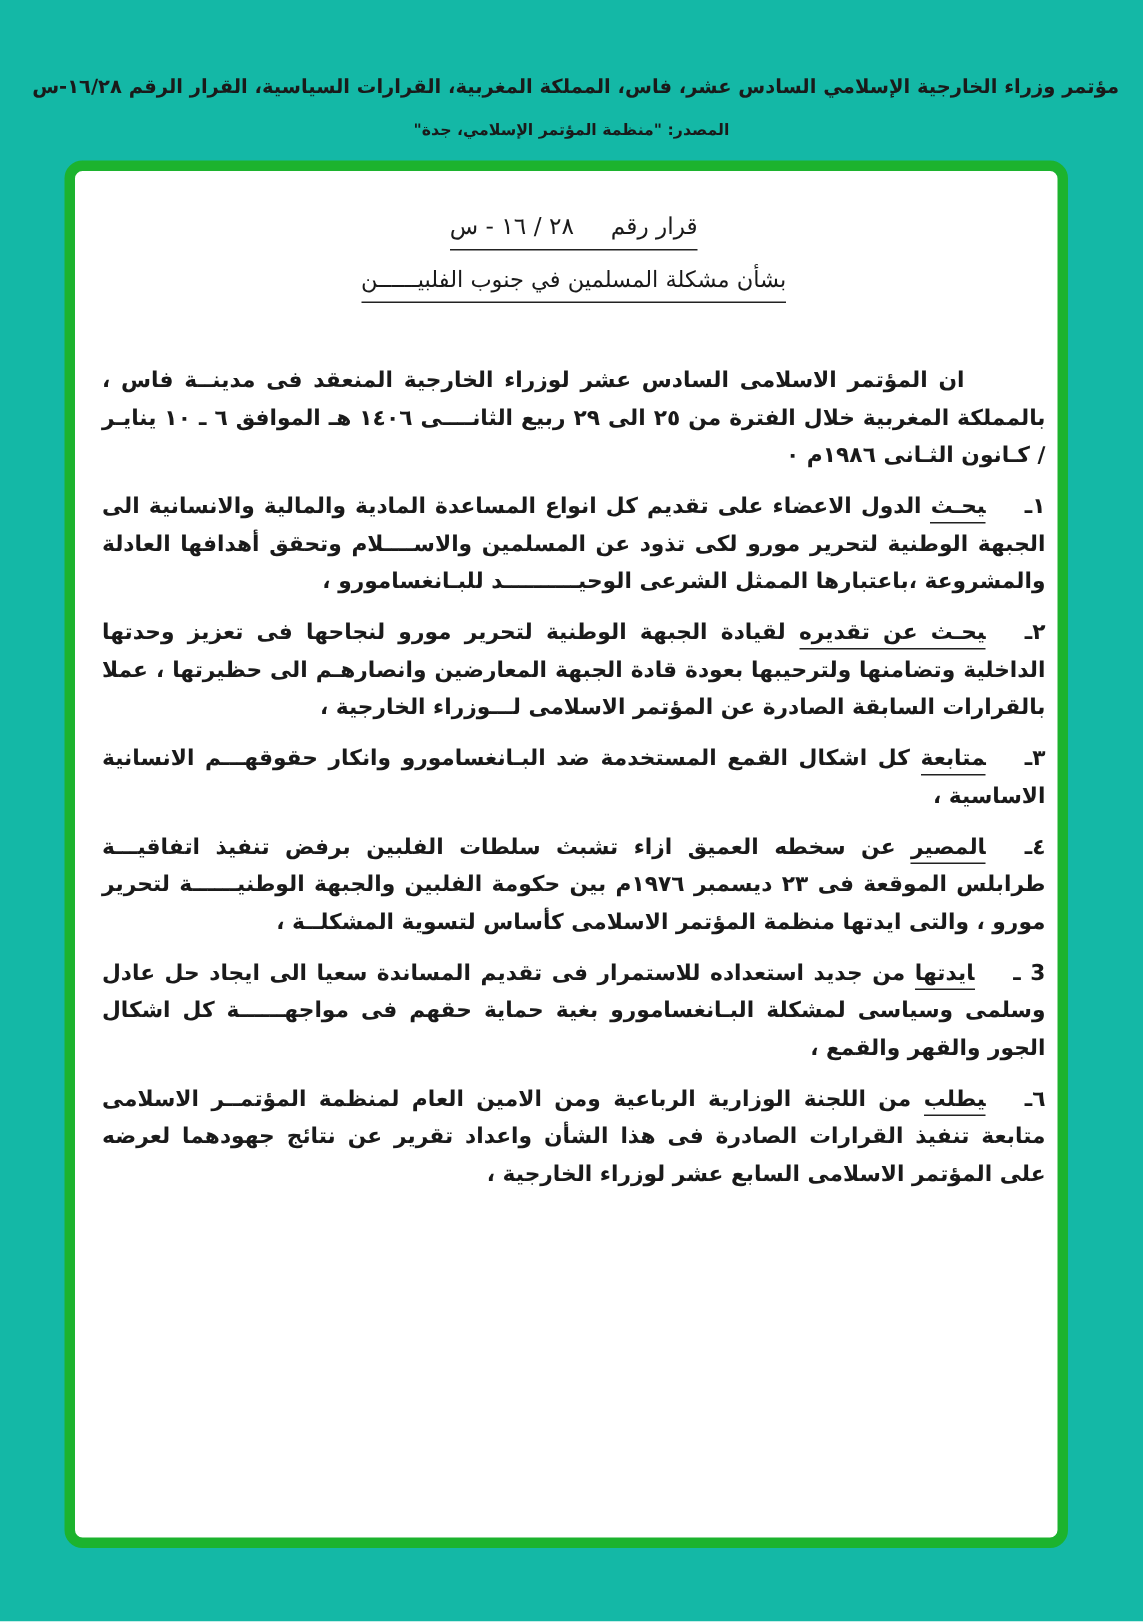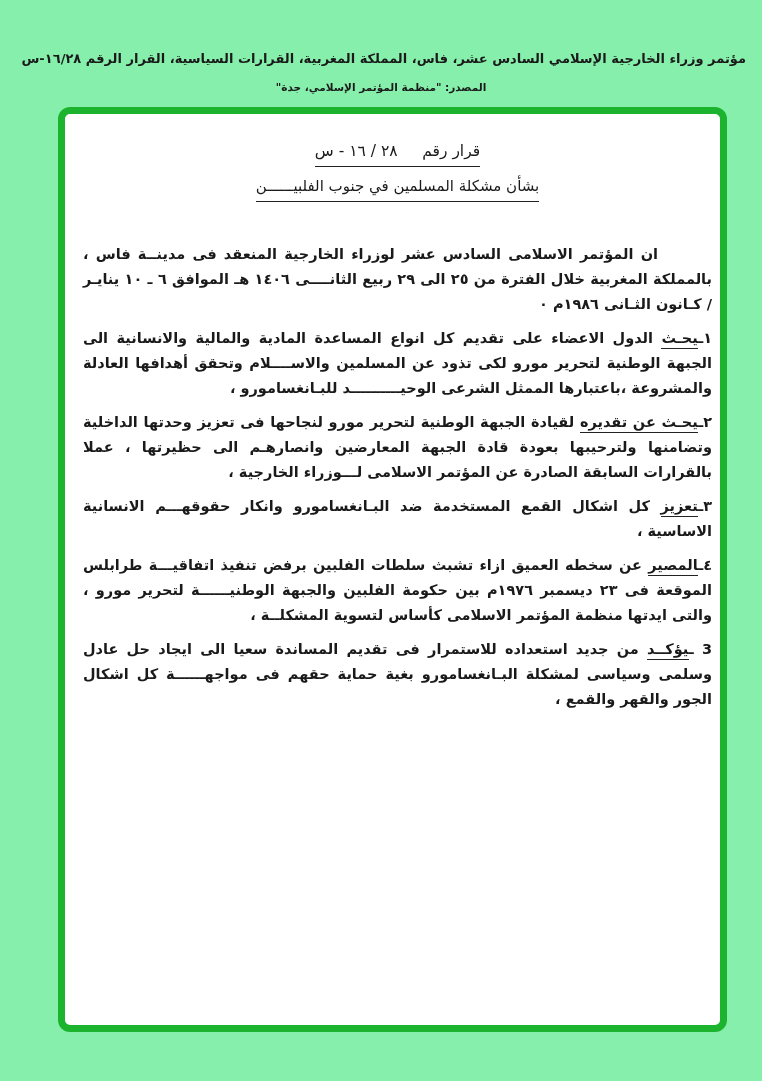--- a/index.html
+++ b/index.html
@@ -4,21 +4,21 @@
 <style>
   html, body {
     margin: 0;
     padding: 0;
     background: #ffffff;
   }
   .page {
     position: relative;
     width: 762px;
     height: 1081px;
-    background: #86efac;
+    background: #14b8a6;
     overflow: hidden;
     direction: rtl;
     font-family: "DejaVu Sans", sans-serif;
     color: #1a1a1a;
   }
   .top-header {
     position: absolute;
     top: 51px;
     right: 16px;
     font-size: 13px;
@@ -30,21 +30,21 @@
     position: absolute;
     top: 81px;
     left: 0;
     right: 0;
     text-align: center;
     font-size: 10.5px;
     font-weight: bold;
   }
   .frame {
     position: absolute;
-    left: 58px;
+    left: 43px;
     top: 107px;
     width: 669px;
     height: 925px;
     box-sizing: border-box;
     border: 7px solid #eab308;
     border-radius: 12px;
     overflow: hidden;
     background: #ffffff;
   }
   .doc {
@@ -78,20 +78,21 @@
     font-weight: bold;
   }
   .para.first-indent {
     text-indent: 54px;
   }
   .lead {
     border-bottom: 1.6px solid #222222;
     padding-bottom: 2px;
   }
   .item-num {
+    margin-left: 26px;
   }
 </style>
 </head>
 <body>
 
 <div class="page" style="color: rgb(26, 26, 26);">
 
   <div class="top-header">مؤتمر وزراء الخارجية الإسلامي السادس عشر، فاس، المملكة المغربية، القرارات السياسية، القرار الرقم ٢٨‏/‏١٦-س</div>
 
   <div class="source-line">المصدر:  "منظمة المؤتمر الإسلامي، جدة"</div>
@@ -108,22 +109,23 @@
       </div>
 
       <p class="para first-indent"><span>ان المؤتمر الاسلامى السادس عشر لوزراء الخارجية المنعقد فى مدينــة فاس ، بالمملكة المغربية خلال الفترة من ٢٥ الى ٢٩ ربيع الثانــــى ١٤٠٦ هـ الموافق ٦ ـ ١٠ ينايـر / كـانون الثـانى ١٩٨٦م ٠</span></p>
 
 
 
       <p class="para"><span class="item-num">١ـ</span><span class="lead">يحـث</span> <span>الدول الاعضاء على تقديم كل انواع المساعدة المادية والمالية والانسانية الى الجبهة الوطنية لتحرير مورو لكى تذود عن المسلمين والاســــلام وتحقق أهدافها العادلة والمشروعة ،باعتبارها الممثل الشرعى الوحيــــــــــد للبـانغسامورو ،</span></p>
 
       <p class="para"><span class="item-num">٢ـ</span><span class="lead">يحـث عن تقديره</span> <span>لقيادة الجبهة الوطنية لتحرير مورو لنجاحها فى تعزيز وحدتها الداخلية وتضامنها ولترحيبها بعودة قادة الجبهة المعارضين وانصارهـم الى حظيرتها ، عملا بالقرارات السابقة الصادرة عن المؤتمر الاسلامى لـــوزراء الخارجية ،</span></p>
 
-      <p class="para"><span class="item-num">٣ـ</span><span class="lead">تعزيز</span> <span>كل اشكال القمع المستخدمة ضد البـانغسامورو وانكار حقوقهـــم الانسانية الاساسية ،</span></p>
+      <p class="para"><span class="item-num">٣ـ</span><span class="lead">متابعة</span> <span>كل اشكال القمع المستخدمة ضد البـانغسامورو وانكار حقوقهـــم الانسانية الاساسية ،</span></p>
 
       <p class="para"><span class="item-num">٤ـ</span><span class="lead">المصير</span> <span>عن سخطه العميق ازاء تشبث سلطات الفلبين برفض تنفيذ اتفاقيـــة طرابلس الموقعة فى ٢٣ ديسمبر ١٩٧٦م بين حكومة الفلبين والجبهة الوطنيــــــة لتحرير مورو ، والتى ايدتها منظمة المؤتمر الاسلامى كأساس لتسوية المشكلــة ،</span></p>
 
-      <p class="para"><span class="item-num">3 ـ</span><span class="lead">يؤكــد</span> <span>من جديد استعداده للاستمرار فى تقديم المساندة سعيا الى ايجاد حل عادل وسلمى وسياسى لمشكلة البـانغسامورو بغية حماية حقهم فى مواجهــــــة كل اشكال الجور والقهر والقمع ،</span></p>
+      <p class="para"><span class="item-num">3 ـ</span><span class="lead">ايدتها</span> <span>من جديد استعداده للاستمرار فى تقديم المساندة سعيا الى ايجاد حل عادل وسلمى وسياسى لمشكلة البـانغسامورو بغية حماية حقهم فى مواجهــــــة كل اشكال الجور والقهر والقمع ،</span></p>
 
+      <p class="para"><span class="item-num">٦ـ</span><span class="lead">يطلب</span> <span>من اللجنة الوزارية الرباعية ومن الامين العام لمنظمة المؤتمــر الاسلامى متابعة تنفيذ القرارات الصادرة فى هذا الشأن واعداد تقرير عن نتائج جهودهما لعرضه على المؤتمر الاسلامى السابع عشر لوزراء الخارجية ،</span></p>
 
     </div>
   </div>
 </div>
 
 </body></html>

